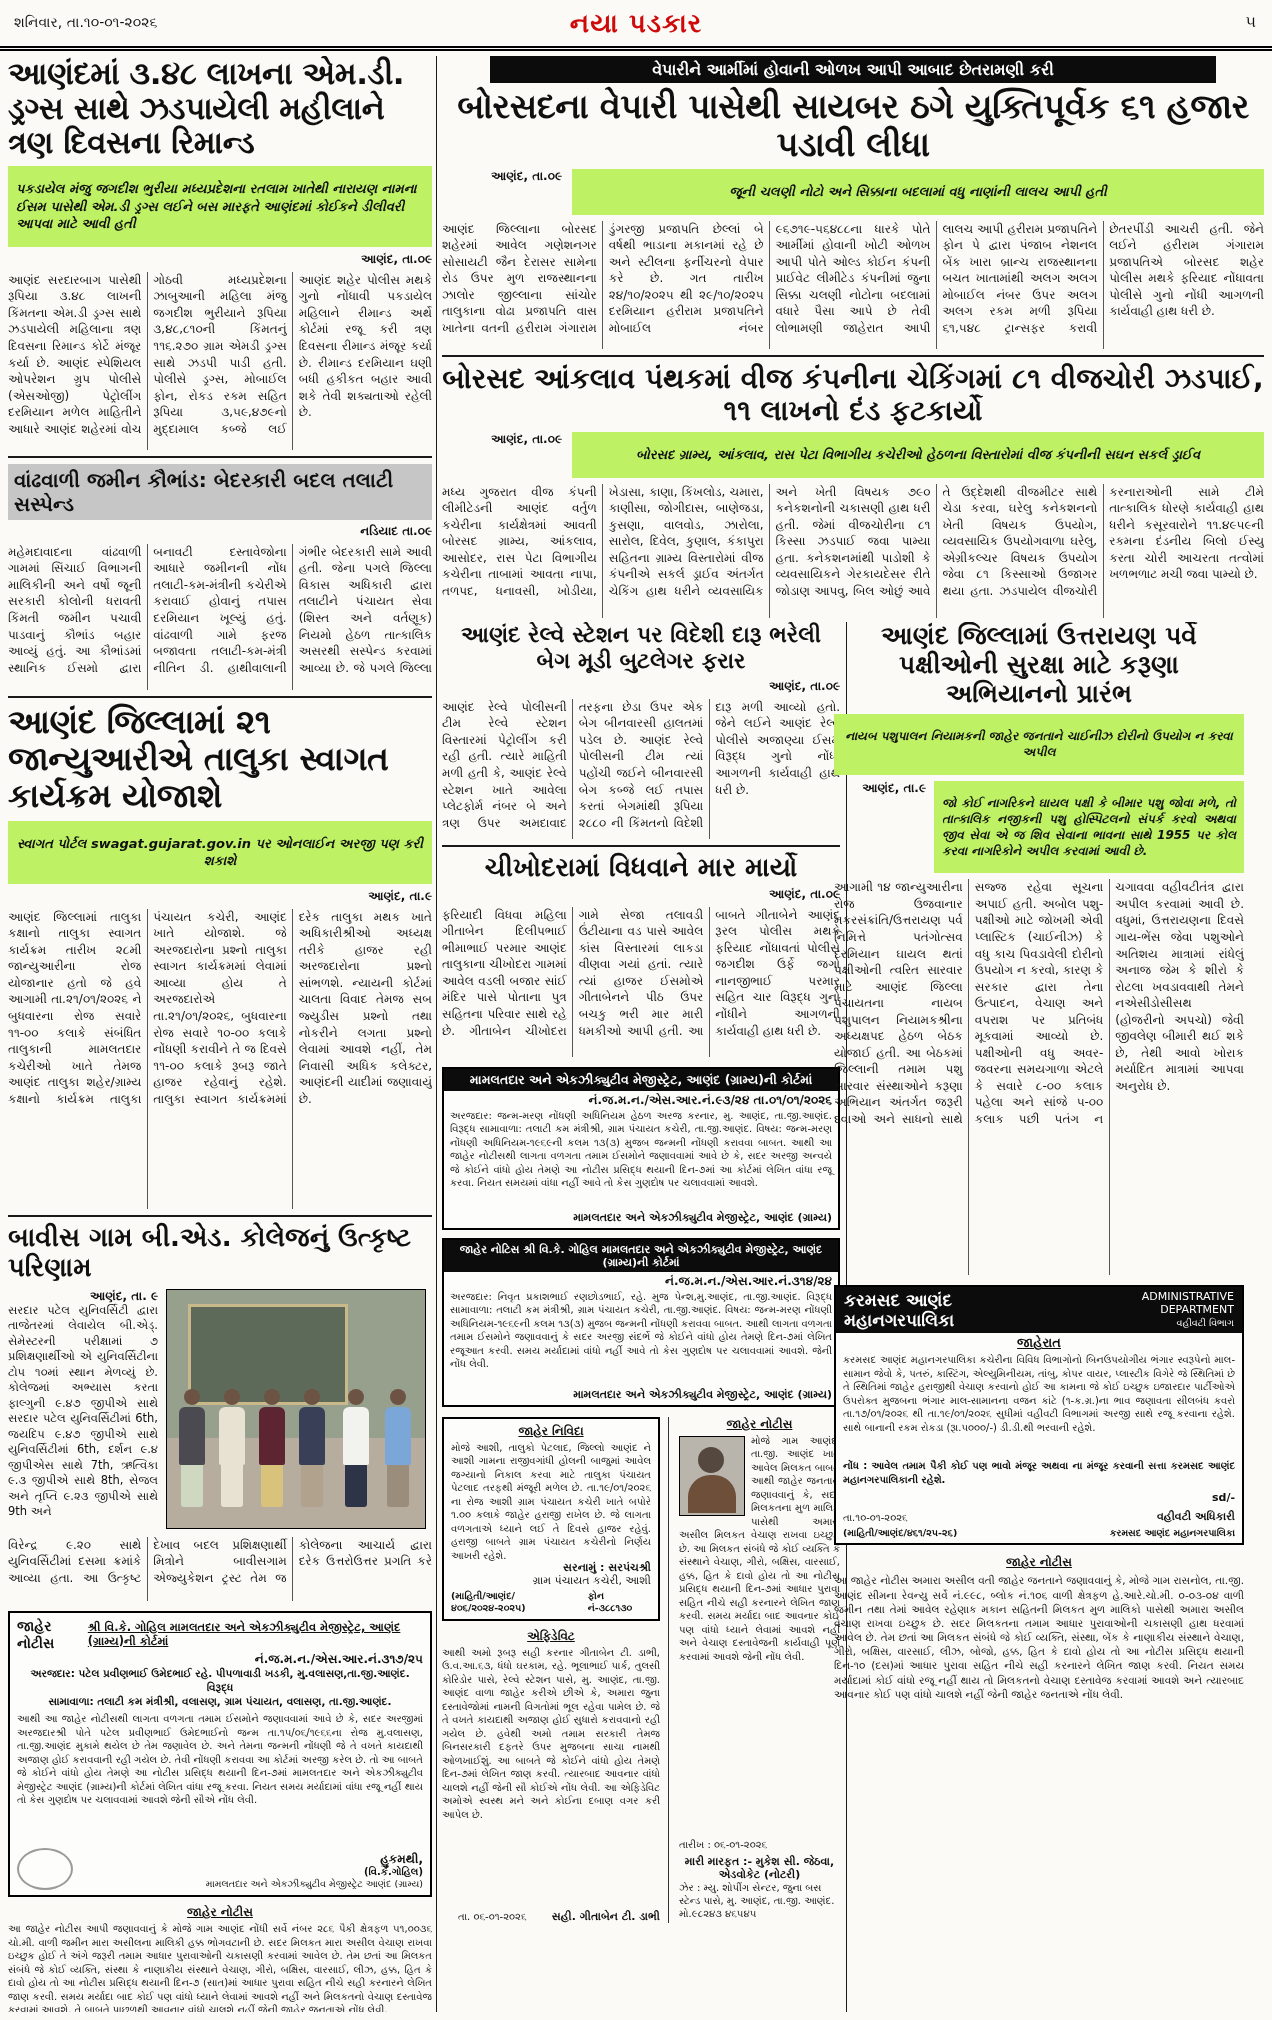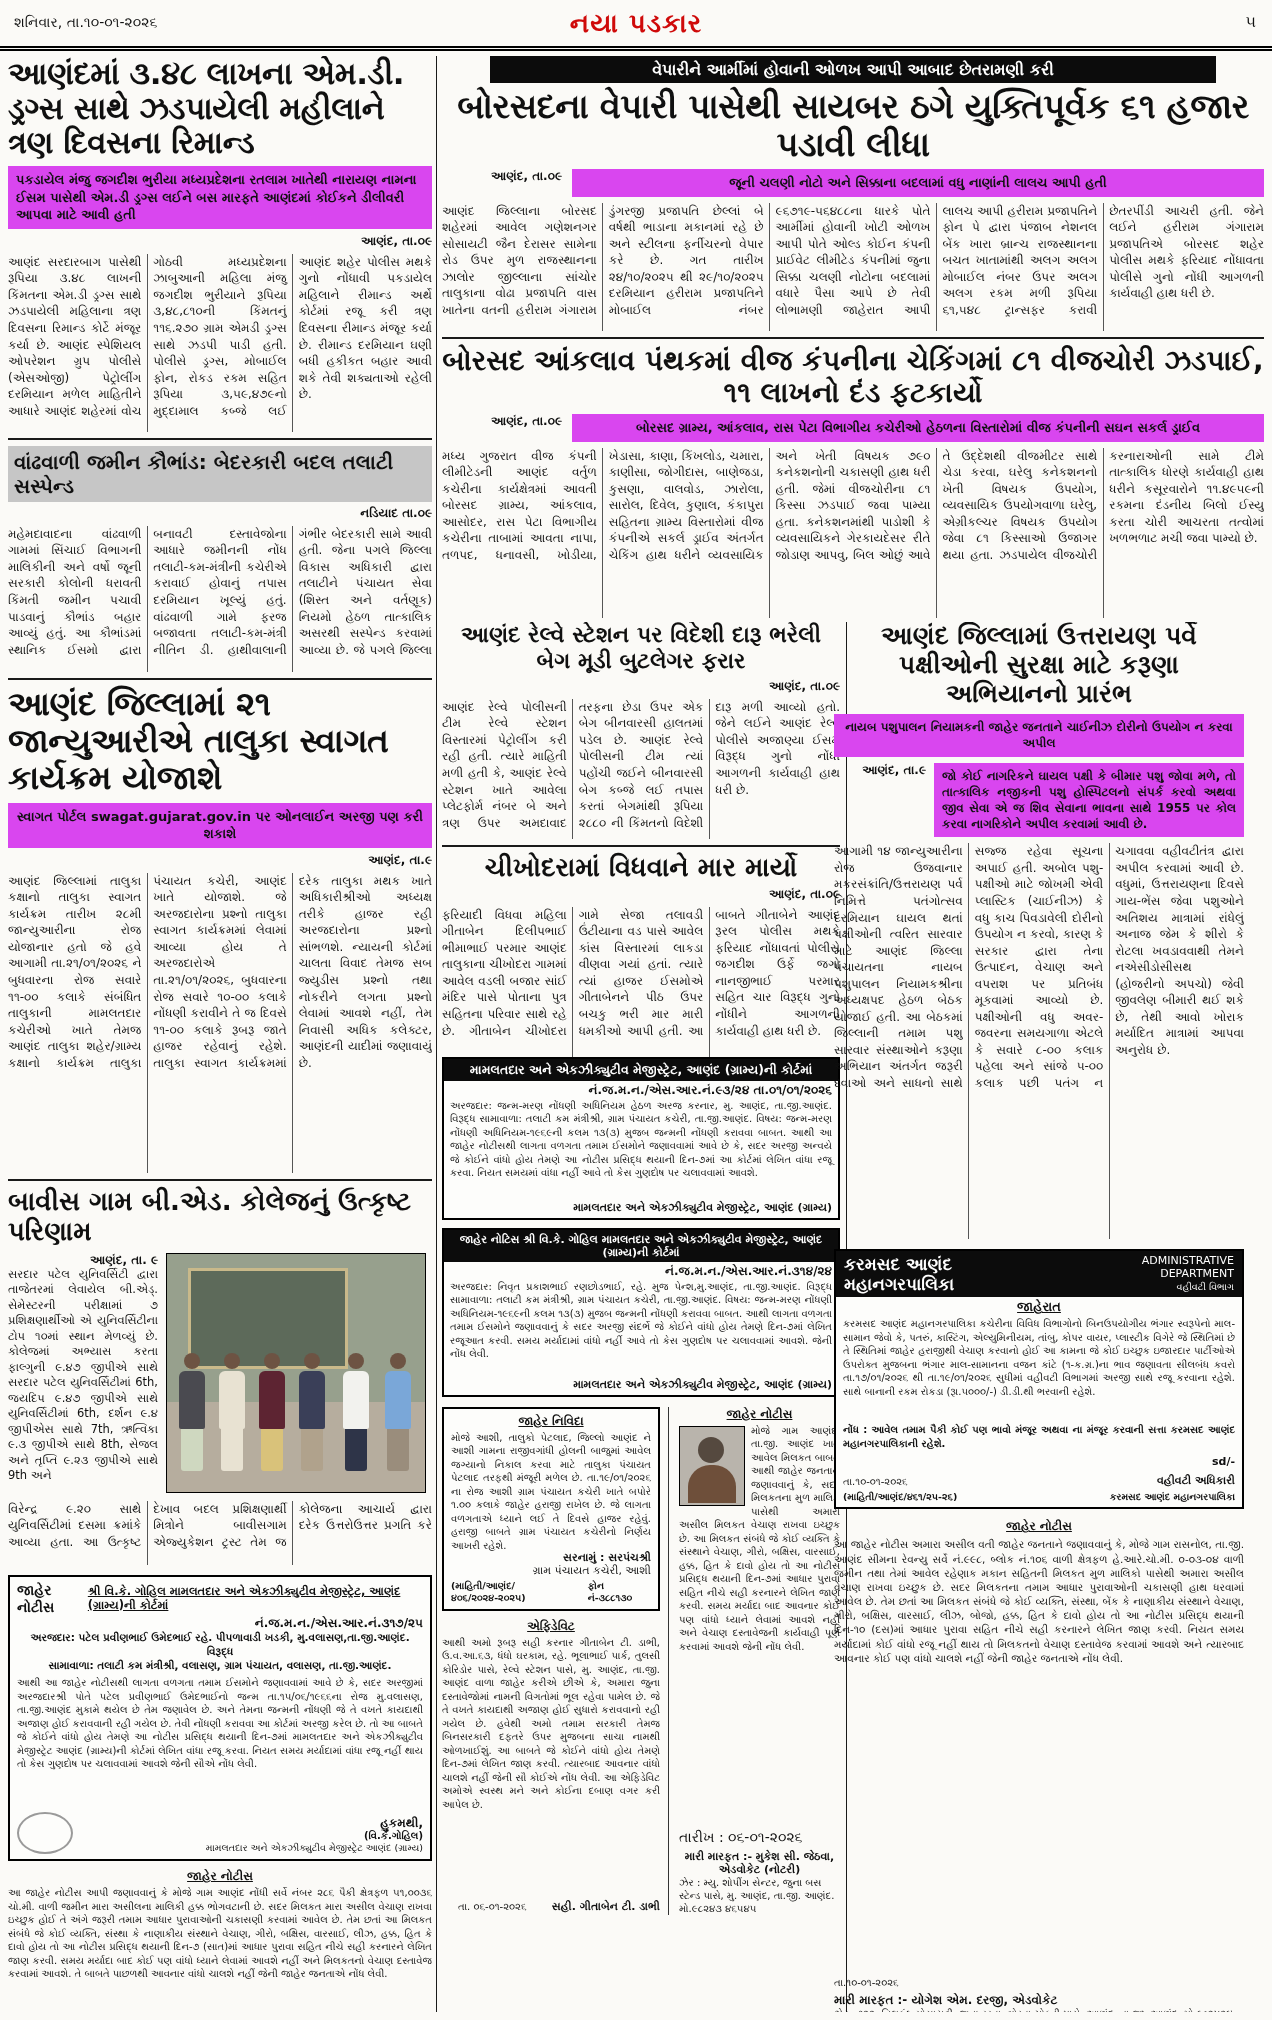--- a/index.html
+++ b/index.html
@@ -15,21 +15,21 @@
   .paper-name{left:0;top:8px;width:1272px;text-align:center;font-size:26px;font-weight:bold;color:#cf0a0a;letter-spacing:1px;}
   .page-no{right:16px;top:12px;font-size:16px;position:absolute;}
   
   .vrule{width:1px;background:#1a1a1a;}
   .hrule{height:2px;background:#1a1a1a;border:none;margin:6px 0;}
   
   .hl-xl{font-size:31px;line-height:1.12;font-weight:800;letter-spacing:-.5px;}
   .hl-lg{font-size:26px;line-height:1.15;font-weight:800;}
   .hl-md{font-size:22px;line-height:1.2;font-weight:800;}
   .hl-gray{background:#c6c6c6;padding:4px 6px;font-size:20px;font-weight:800;}
-  .standfirst{background:#d946ef;padding:5px 8px;font-size:13px;font-weight:700;line-height:1.35;margin-top:6px;text-align:center;}
+  .standfirst{background:#bef264;padding:14px 8px;font-size:13px;font-weight:700;line-height:1.35;margin-top:6px;text-align:center;font-style:italic;}
   .kicker{background:#0c0c0c;color:#fff;font-size:16px;font-weight:700;text-align:center;padding:4px 10px;width:86%;margin:0 auto;}
   .cols{column-gap:12px;column-rule:1px solid #555;font-size:12px;line-height:1.38;text-align:justify;margin-top:6px;overflow:hidden;}.c3{column-count:3}.c5{column-count:5}
   .dateline{font-weight:700;text-align:right;font-size:12px;}
   .tiny{font-size:10px;line-height:1.35;text-align:justify;}
   
   .nbox{border:2px solid #000;padding:5px 7px;background:#fdfdfb;}
   .nbar{background:#0c0c0c;color:#fff;font-weight:700;text-align:center;font-size:12.5px;padding:3px 4px;}
   .ntitle{font-weight:800;text-align:center;font-size:12px;text-decoration:underline;}
   .nref{text-align:right;font-size:12px;font-weight:700;}
   .nline{font-size:10.5px;font-weight:700;text-align:center;line-height:1.35;}
@@ -199,21 +199,21 @@
     <div class="cols c3" style="height:140px;">આણંદ રેલ્વે પોલીસની ટીમ રેલ્વે સ્ટેશન વિસ્તારમાં પેટ્રોલીંગ કરી રહી હતી. ત્યારે માહિતી મળી હતી કે, આણંદ રેલ્વે સ્ટેશન ખાતે આવેલા પ્લેટફોર્મ નંબર બે અને ત્રણ ઉપર અમદાવાદ તરફના છેડા ઉપર એક બેગ બીનવારસી હાલતમાં પડેલ છે. આણંદ રેલ્વે પોલીસની ટીમ ત્યાં પહોંચી જઈને બીનવારસી બેગ કબ્જે લઈ તપાસ કરતાં બેગમાંથી રૂપિયા ૨૮૮૦ ની કિંમતનો વિદેશી દારૂ મળી આવ્યો હતો. જેને લઈને આણંદ રેલ્વે પોલીસે અજાણ્યા ઈસમ વિરૂદ્ધ ગુનો નોંધી આગળની કાર્યવાહી હાથ ધરી છે.</div>
   </div>
   <hr class="hrule">
 
   <div>
     <div class="hl-lg" style="text-align:center;">ચીખોદરામાં વિધવાને માર માર્યો</div>
     <div class="dateline" style="margin-top:4px;">આણંદ, તા.૦૯</div>
     <div class="cols c3" style="height:150px;">ફરિયાદી વિધવા મહિલા ગીતાબેન દિલીપભાઈ ભીમાભાઈ પરમાર આણંદ તાલુકાના ચીખોદરા ગામમાં આવેલ વડલી બજાર સાંઈ મંદિર પાસે પોતાના પુત્ર સહિતના પરિવાર સાથે રહે છે. ગીતાબેન ચીખોદરા ગામે સેજા તલાવડી ઉંટીયાના વડ પાસે આવેલ કાંસ વિસ્તારમાં લાકડા વીણવા ગયાં હતાં. ત્યારે ત્યાં હાજર ઈસમોએ ગીતાબેનને પીઠ ઉપર બચકુ ભરી માર મારી ધમકીઓ આપી હતી. આ બાબતે ગીતાબેને આણંદ રૂરલ પોલીસ મથકે ફરિયાદ નોંધાવતાં પોલીસે જગદીશ ઉર્ફે જગો નાનજીભાઈ પરમાર સહિત ચાર વિરૂદ્ધ ગુનો નોંધીને આગળની કાર્યવાહી હાથ ધરી છે.</div>
   </div>
 
-  <div class="nbox" style="padding:0 0 4px 0;">
+  <div class="nbox" style="margin-top:10px;padding:0 0 4px 0;">
     <div class="nbar">મામલતદાર અને એકઝીક્યુટીવ મેજીસ્ટ્રેટ, આણંદ (ગ્રામ્ય)ની કોર્ટમાં</div>
     <div class="nref" style="padding:2px 6px 0;">નં.જ.મ.ન./એસ.આર.નં.૯૩/૨૪  તા.૦૧/૦૧/૨૦૨૬</div>
     <div class="tiny" style="padding:2px 6px;height:100px;overflow:hidden;">અરજદાર: જન્મ-મરણ નોંધણી અધિનિયમ હેઠળ અરજ કરનાર, મુ. આણંદ, તા.જી.આણંદ. વિરૂદ્ધ સામાવાળા: તલાટી કમ મંત્રીશ્રી, ગ્રામ પંચાયત કચેરી, તા.જી.આણંદ. વિષય: જન્મ-મરણ નોંધણી અધિનિયમ-૧૯૬૯ની કલમ ૧૩(૩) મુજબ જન્મની નોંધણી કરાવવા બાબત. આથી આ જાહેર નોટીસથી લાગતા વળગતા તમામ ઈસમોને જણાવવામાં આવે છે કે, સદર અરજી અન્વયે જે કોઈને વાંધો હોય તેમણે આ નોટીસ પ્રસિદ્ધ થયાની દિન-૭માં આ કોર્ટમાં લેખિત વાંધા રજૂ કરવા. નિયત સમયમાં વાંધા નહીં આવે તો કેસ ગુણદોષ પર ચલાવવામાં આવશે.</div>
     <div class="sd" style="padding:0 6px;">મામલતદાર અને એકઝીક્યુટીવ મેજીસ્ટ્રેટ, આણંદ (ગ્રામ્ય)</div>
   </div>
 
   <div class="nbox" style="margin-top:8px;padding:0 0 4px 0;">
     <div class="nbar" style="font-size:11px;">જાહેર નોટિસ શ્રી વિ.કે. ગોહિલ મામલતદાર અને એકઝીક્યુટીવ મેજીસ્ટ્રેટ, આણંદ (ગ્રામ્ય)ની કોર્ટમાં</div>
     <div class="nref" style="padding:2px 6px 0;">નં.જ.મ.ન./એસ.આર.નં.૩૧૪/૨૪</div>
     <div class="tiny" style="padding:2px 6px;height:96px;overflow:hidden;">અરજદાર: નિવૃત પ્રકાશભાઈ રણછોડભાઈ, રહે. મુજ પેન્શ,મુ.આણંદ, તા.જી.આણંદ. વિરૂદ્ધ સામાવાળા: તલાટી કમ મંત્રીશ્રી, ગ્રામ પંચાયત કચેરી, તા.જી.આણંદ. વિષય: જન્મ-મરણ નોંધણી અધિનિયમ-૧૯૬૯ની કલમ ૧૩(૩) મુજબ જન્મની નોંધણી કરાવવા બાબત. આથી લાગતા વળગતા તમામ ઈસમોને જણાવવાનું કે સદર અરજી સંદર્ભે જે કોઈને વાંધો હોય તેમણે દિન-૭માં લેખિત રજૂઆત કરવી. સમય મર્યાદામાં વાંધો નહીં આવે તો કેસ ગુણદોષ પર ચલાવવામાં આવશે. જેની નોંધ લેવી.</div>
@@ -243,21 +243,21 @@
     </div>
     <div style="flex:1;">
       <div class="ntitle">જાહેર નોટીસ</div>
       <div style="margin-top:3px;height:402px;overflow:hidden;">
         <div class="portrait">
             <div class="ph"></div>
             <div class="psh"></div>
           </div>
         <div class="tiny">મોજે ગામ આણંદ, તા.જી. આણંદ ખાતે આવેલ મિલકત બાબતે આથી જાહેર જનતાને જણાવવાનું કે, સદર મિલકતના મુળ માલિક પાસેથી અમારા અસીલ મિલકત વેચાણ રાખવા ઇચ્છુક છે. આ મિલકત સંબંધે જે કોઈ વ્યક્તિ કે સંસ્થાને વેચાણ, ગીરો, બક્ષિસ, વારસાઈ, હક્ક, હિત કે દાવો હોય તો આ નોટીસ પ્રસિદ્ધ થયાની દિન-૭માં આધાર પુરાવા સહિત નીચે સહી કરનારને લેખિત જાણ કરવી. સમય મર્યાદા બાદ આવનાર કોઈ પણ વાંધો ધ્યાને લેવામાં આવશે નહીં અને વેચાણ દસ્તાવેજની કાર્યવાહી પૂર્ણ કરવામાં આવશે જેની નોંધ લેવી.</div>
       </div>
-      <div style="font-size:14px;margin-top:3px;">તારીખ : ૦૬-૦૧-૨૦૨૬</div>
+      <div style="font-size:10px;margin-top:3px;">તારીખ : ૦૬-૦૧-૨૦૨૬</div>
       <div class="adv" style="font-size:11px;text-align:center;">મારી મારફત :- મુકેશ સી. જેઠવા, એડવોકેટ (નોટરી)</div>
       <div class="addr">ઝેર : મ્યુ. શોપીંગ સેન્ટર, જુના બસ સ્ટેન્ડ પાસે, મુ. આણંદ, તા.જી. આણંદ. મો.૯૮૨૪૩ ૪૬૫૪૫</div>
     </div>
   </div>
 </div>
 
 <div class="abs" style="left:834px;top:622px;width:410px;height:1390px;overflow:hidden;">
 
   <div>
     <div class="hl-lg" style="font-size:25px;text-align:center;">આણંદ જિલ્લામાં ઉત્તરાયણ પર્વે પક્ષીઓની સુરક્ષા માટે કરૂણા અભિયાનનો પ્રારંભ</div>

